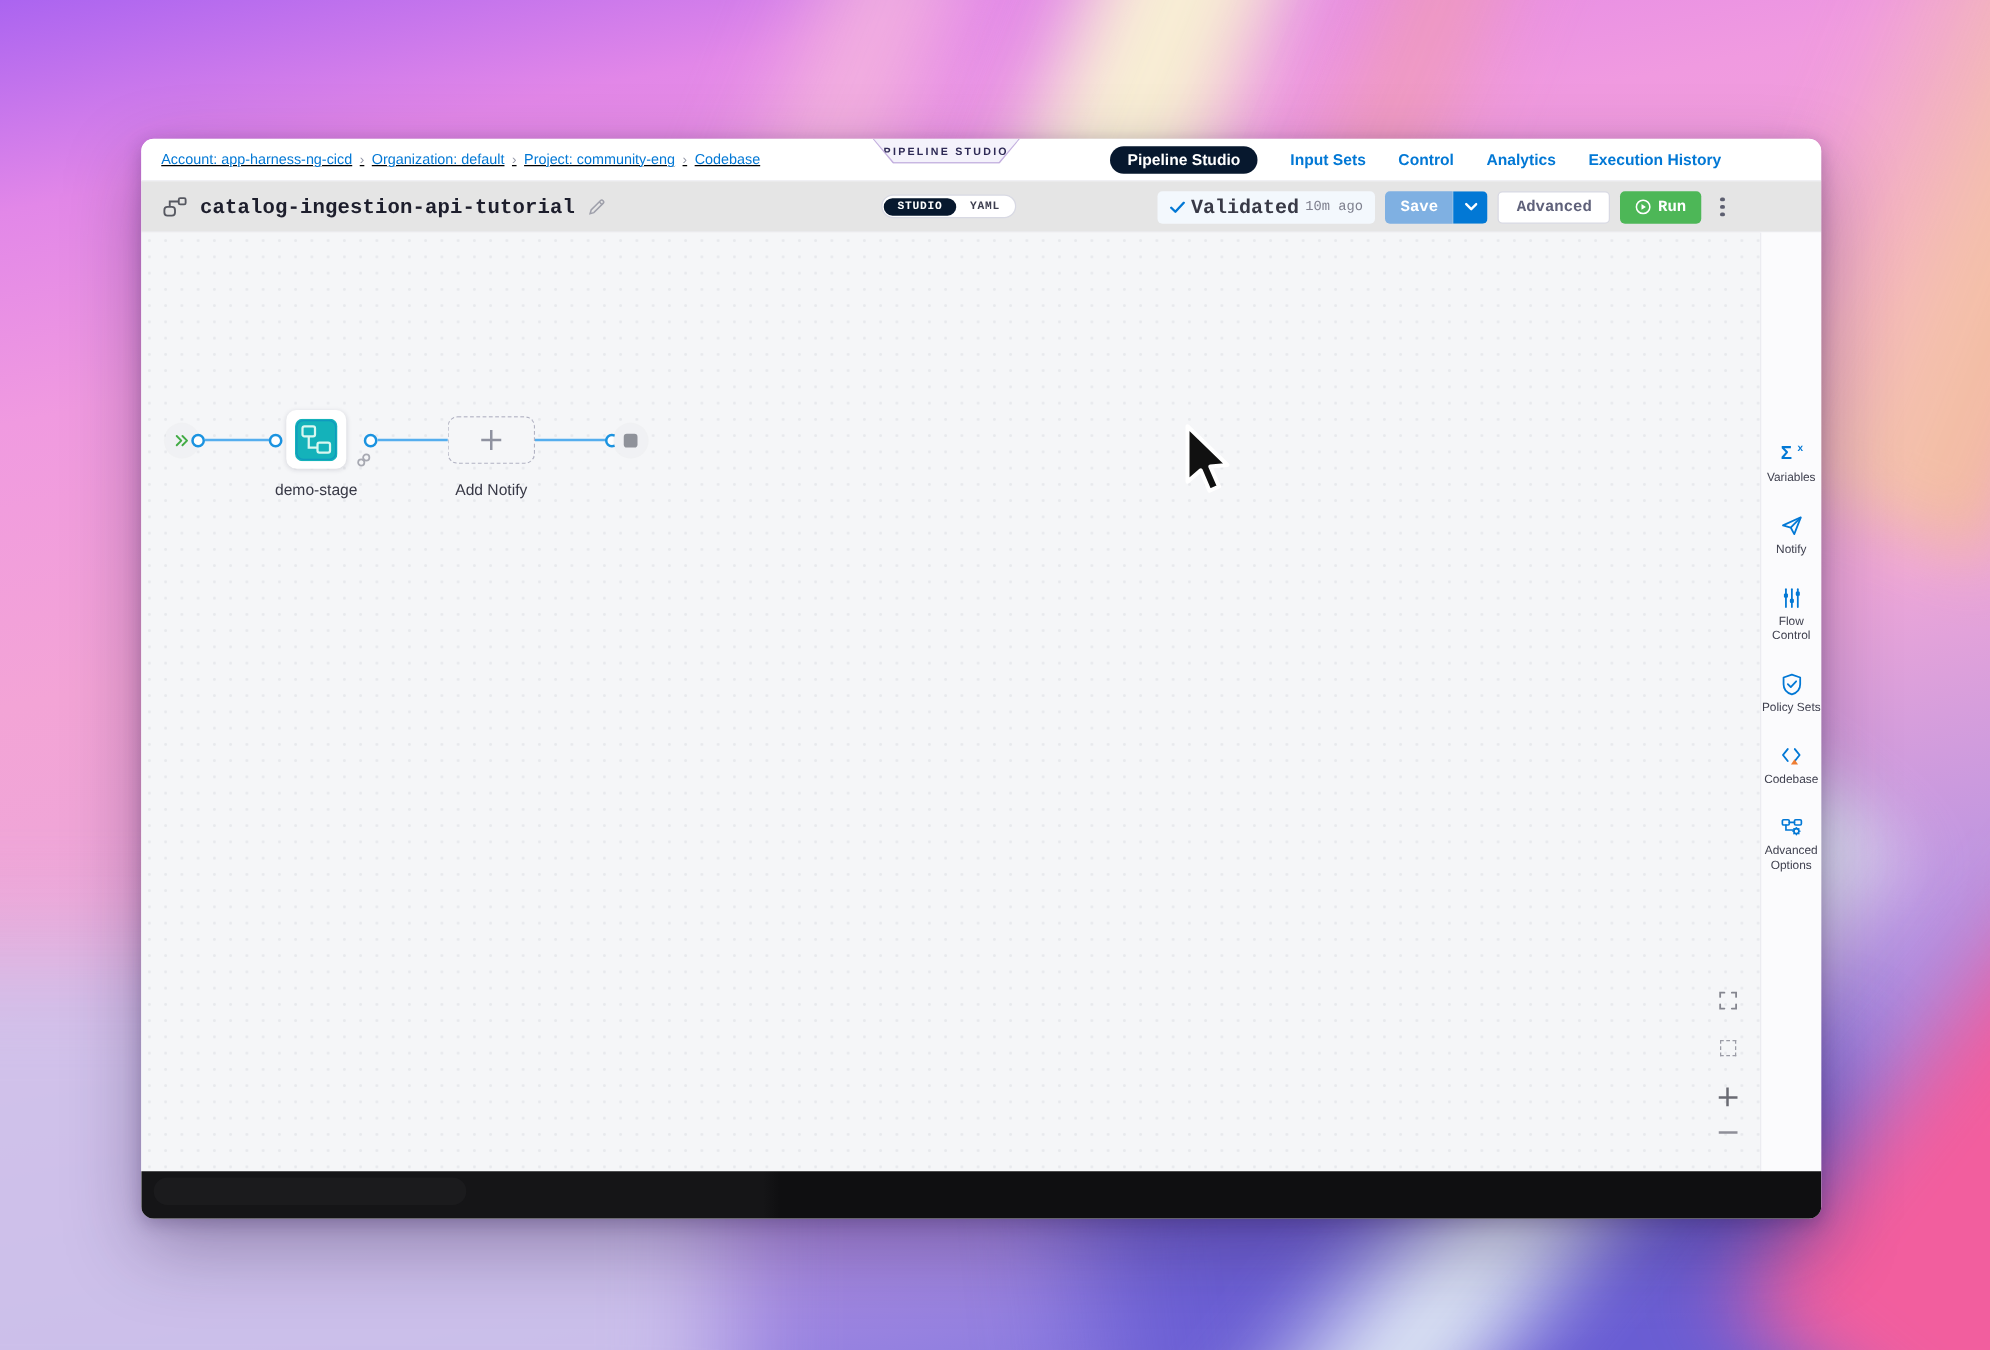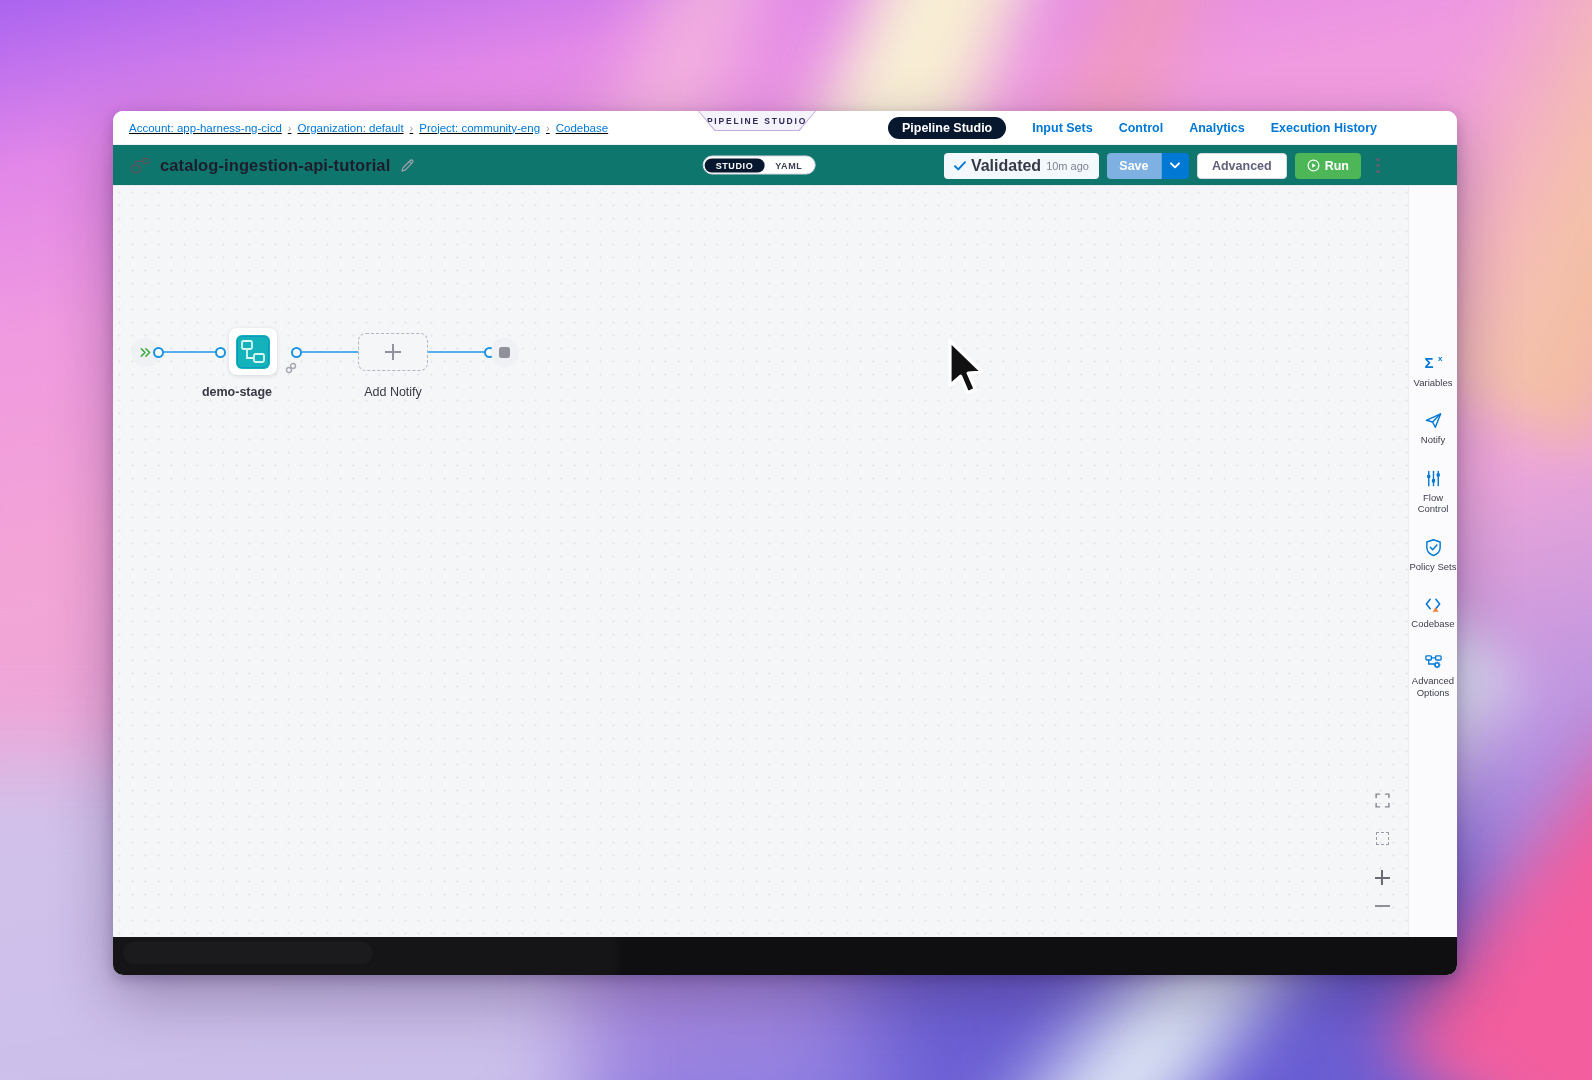--- a/index.html
+++ b/index.html
@@ -45,21 +45,21 @@
     clip-path:polygon(0 0,100% 0,86% 100%,14% 100%); background:#f4f2fb;
     display:flex; align-items:center; justify-content:center;
     font-size:8.5px; font-weight:700; letter-spacing:1.8px; color:#2e2a55; }
 
   .nav-tabs { position:absolute; right:80px; top:0; height:34px; display:flex; align-items:center; gap:26px; }
   .nav-tab { font-size:12.5px; font-weight:600; color:#0278d5; cursor:pointer; white-space:nowrap; }
   .nav-tab.active { background:#07182e; color:#fff; border-radius:999px; padding:4px 14px; }
 
   
   .title-row { position:relative; height:41px; display:flex; align-items:center; padding-left:16px;
-    border-bottom:1px solid #ebebf0; background:#0f766e; }
+    border-bottom:1px solid #ebebf0; background:#e5e5e5;font-family:Liberation Mono, monospace; }
   .pipe-icon { width:22px; height:22px; margin-right:9px; flex:none; }
   .page-title { font-size:16.5px; font-weight:700; color:#1d1e2c; letter-spacing:.1px; }
   .edit-icon { width:15px; height:15px; margin-left:10px; cursor:pointer; }
 
   .mode-toggle { position:absolute; left:646px; top:50%; transform:translate(-50%,-50%);
     display:flex; align-items:center; background:#fff; border:1px solid #d8d9e3; border-radius:999px; padding:1px; height:19px; }
   .mode-seg { font-size:9px; font-weight:700; letter-spacing:.6px; padding:2px 11px; border-radius:999px; cursor:pointer; color:#3c3d4e; }
   .mode-seg.active { background:#07182e; color:#fff; }
 
   .actions { position:absolute; right:72px; top:0; height:41px; display:flex; align-items:center; gap:8px; }
@@ -253,21 +253,21 @@
 
     <div class="add-stage">
       <span class="add-plus"></span>
     </div>
 
     <span class="ring" style="left:371px;"></span>
     <div class="term-circle" style="left:378px;">
       <span class="end-sq"></span>
     </div>
 
-    <span class="node-label" style="left:124px;font-weight:bold;">demo-stage</span>
+    <span class="node-label" style="left:140px;">demo-stage</span>
     <span class="node-label" style="left:280px;">Add Notify</span>
 
     <div class="canvas-ctrl" style="top:606px;">
       <svg width="17" height="17" viewBox="0 0 20 20" fill="none" stroke="#85868f" stroke-width="1.7" stroke-linecap="round">
         <path d="M2.5,6.5 V2.5 H6.5"></path>
           <path d="M13.5,2.5 H17.5 V6.5"></path>
           <path d="M17.5,13.5 V17.5 H13.5"></path>
           <path d="M6.5,17.5 H2.5 V13.5"></path>
       </svg>
     </div>

